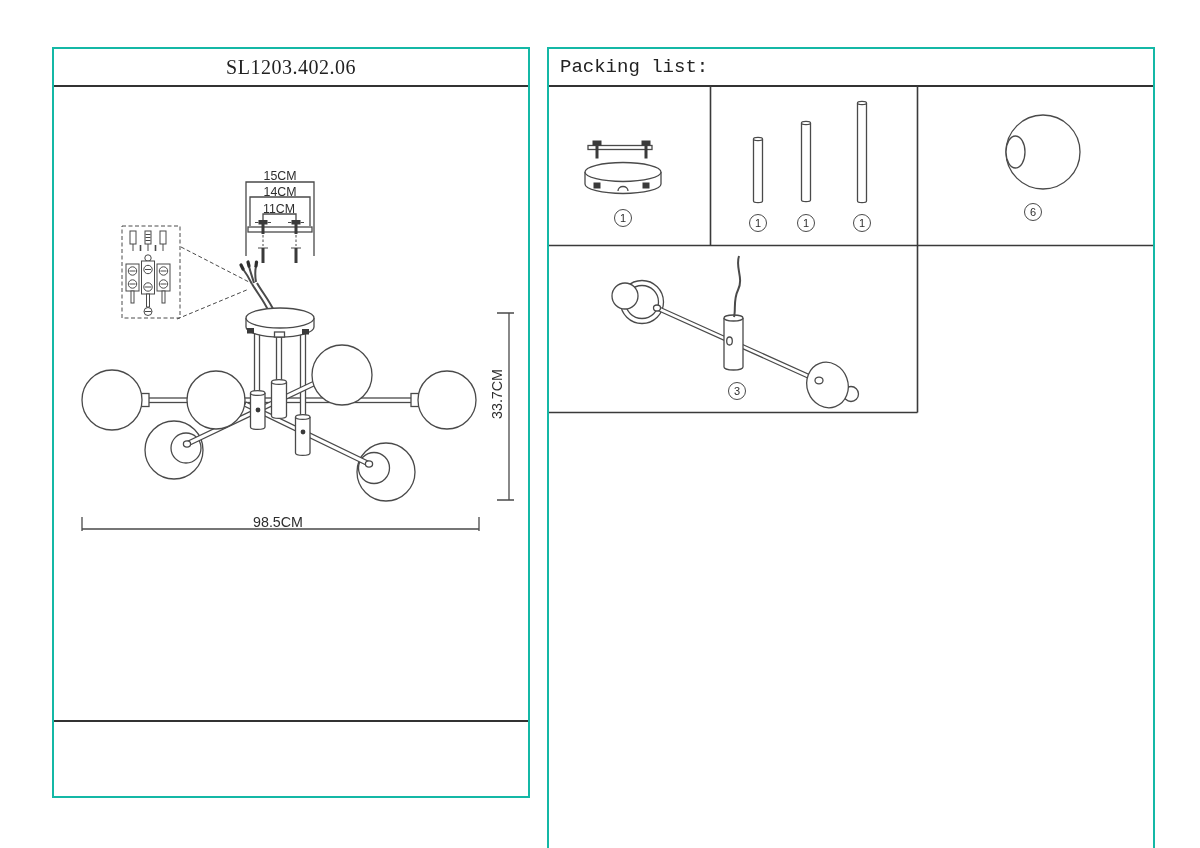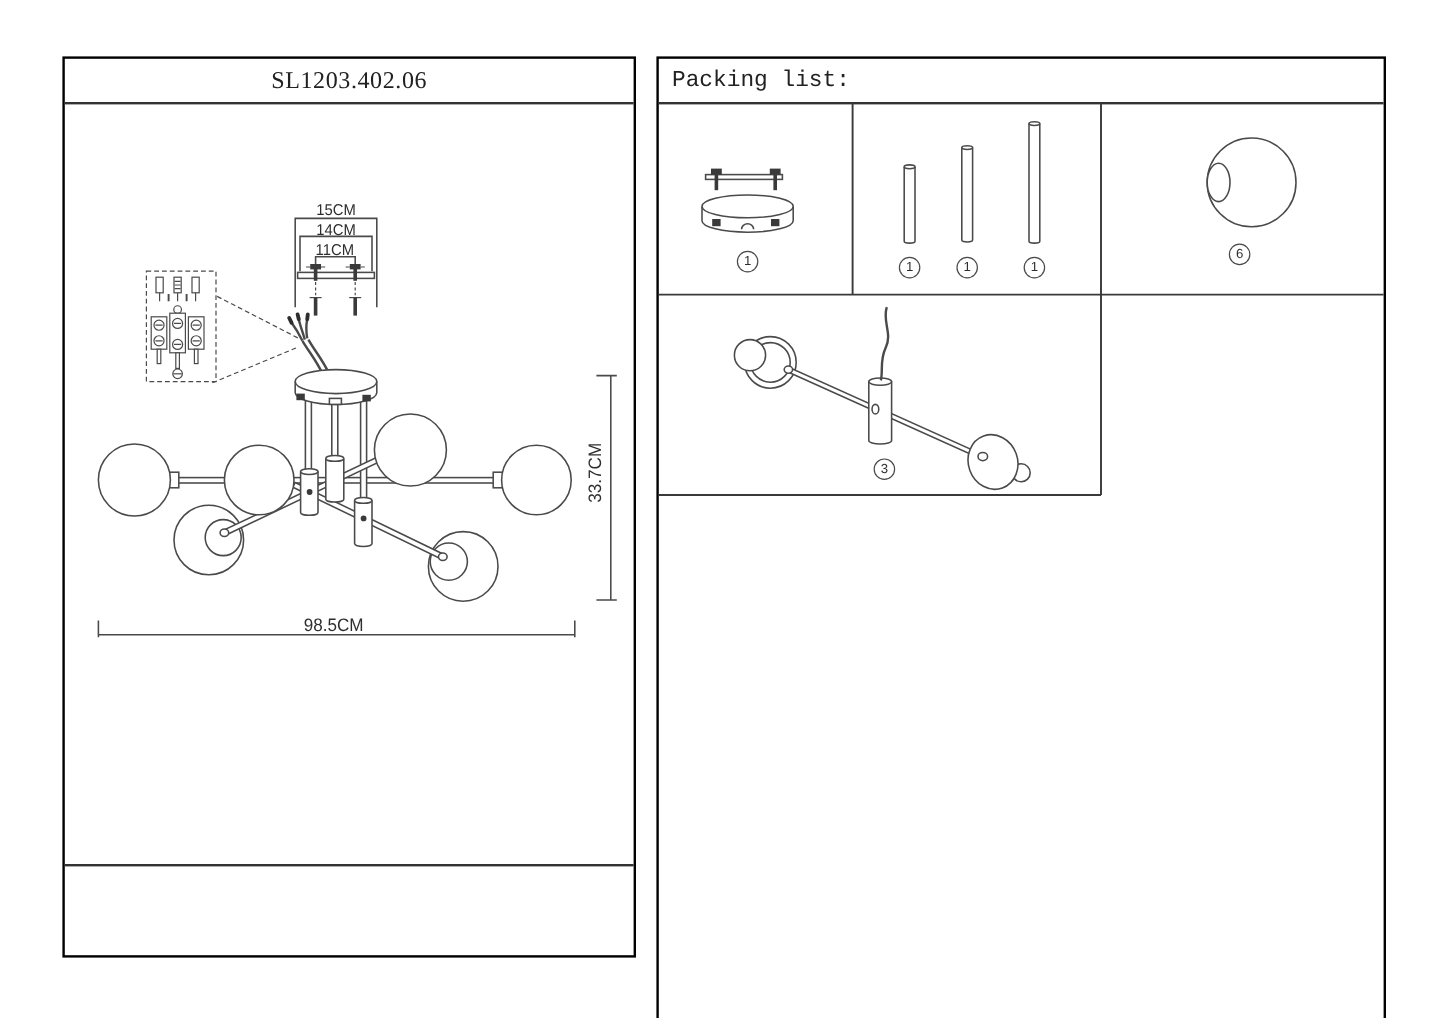--- a/index.html
+++ b/index.html
@@ -1,17 +1,17 @@
 <!DOCTYPE html>
 <html><head>
 <meta charset="utf-8">
 <style>
   html,body{margin:0;padding:0;background:#ffffff;width:1200px;height:848px;overflow:hidden;}
   .stage{position:absolute;left:0;top:0;width:1200px;height:848px;font-family:"Liberation Sans",sans-serif;color:#333;}
-  .panel{position:absolute;background:#fff;border:2px solid #000000;box-sizing:border-box;}
+  .panel{position:absolute;background:#fff;border:2px solid #14b8a6;box-sizing:border-box;}
   .title-row{position:absolute;left:0;right:0;top:0;height:36px;border-bottom:2px solid #333;
     display:flex;align-items:center;justify-content:center;
     font-family:"Liberation Serif",serif;font-size:20px;letter-spacing:.5px;color:#222;}
   .plist-row{position:absolute;left:0;right:0;top:0;height:36px;border-bottom:2px solid #333;
     display:flex;align-items:center;padding-left:11px;
     font-family:"Liberation Mono",monospace;font-size:19px;letter-spacing:0;color:#222;}
   .bottom-divider{position:absolute;left:0;right:0;top:671px;border-top:2px solid #333;height:0;}
   svg.draw{position:absolute;left:0;top:0;pointer-events:none;}
   .ln{stroke:#4a4a4a;stroke-width:1.3;fill:none;}
   .thin{stroke:#4a4a4a;stroke-width:1;fill:none;}

